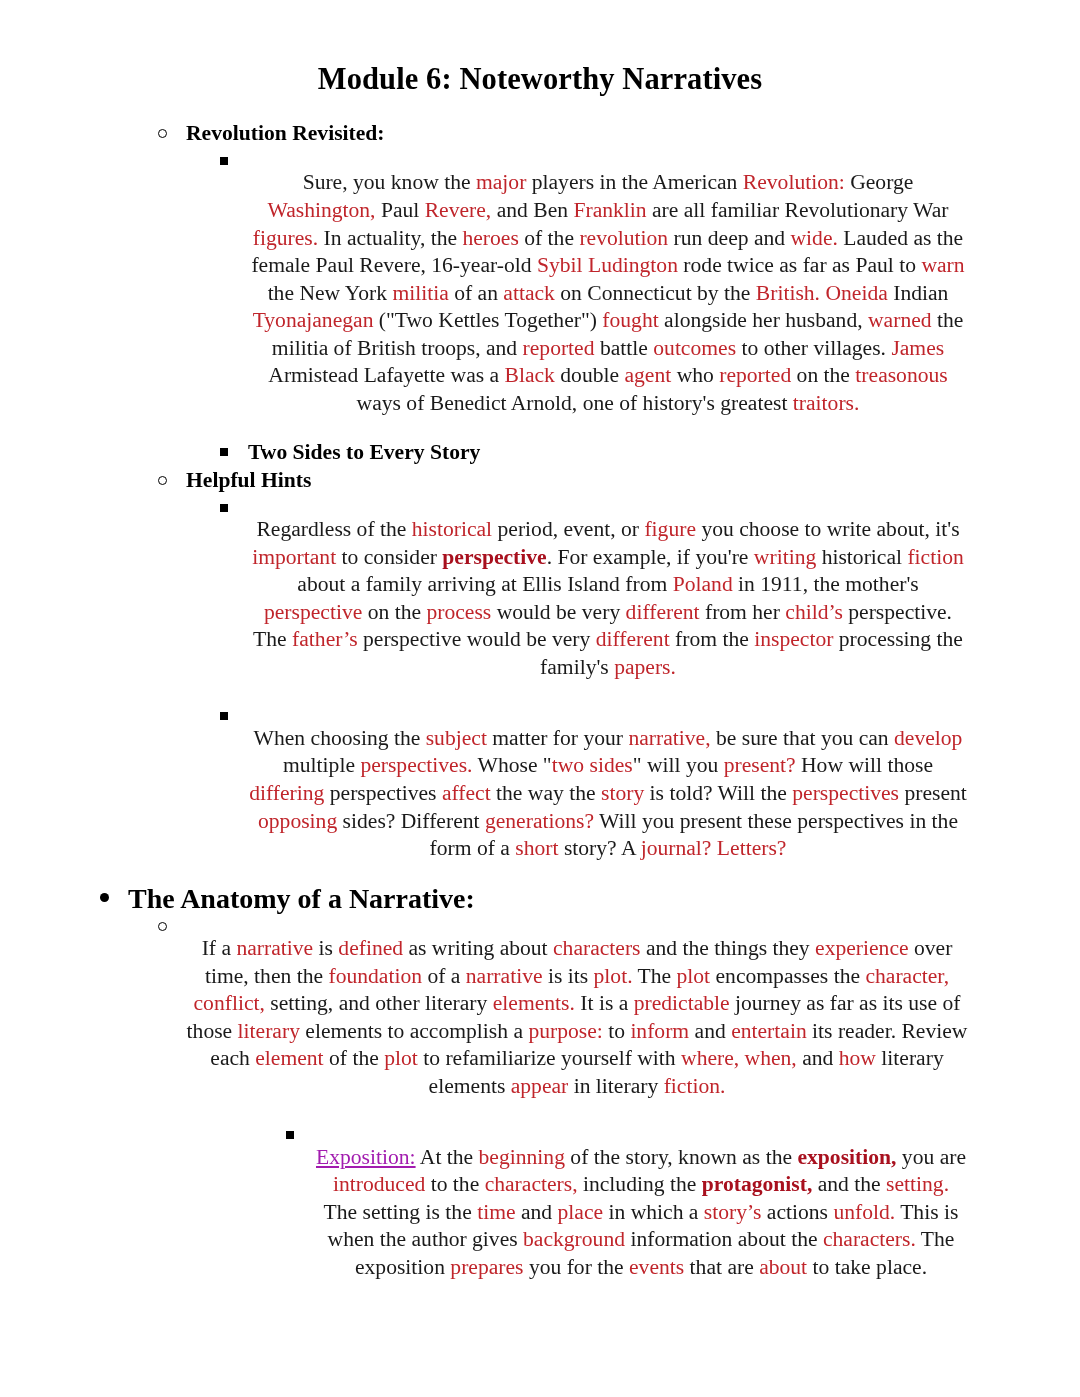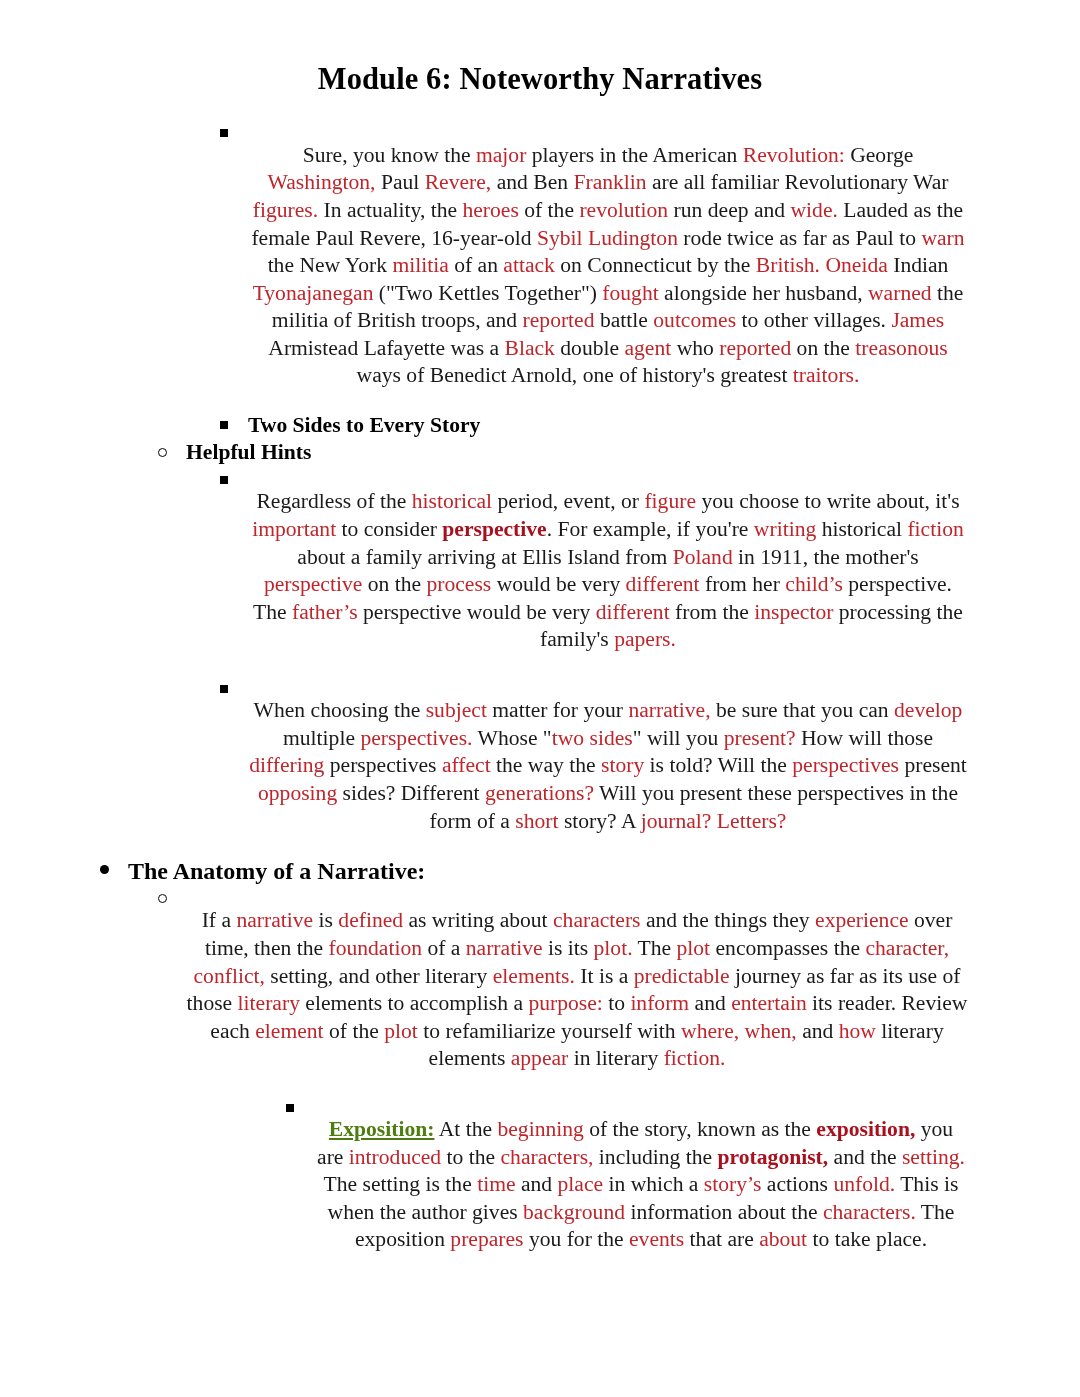--- a/index.html
+++ b/index.html
@@ -107,38 +107,46 @@
     text-align: center;
     hyphens: none;
   }
   .head {
     font-size: 21.6px;
     line-height: 27.6px;
     font-weight: bold;
     color: #000000;
   }
   .head-lg {
-    font-size: 24px;
+    font-size: 28px;
     line-height: 29px;
     font-weight: bold;
     color: #000000;
   }
   .r  { color: #c0252b; }       
   .rb { color: #a8101e; font-weight: bold; }  
-  .u  { text-decoration: underline; font-weight: bold; color: #4d7c0f; }
+  .u  { text-decoration: underline; font-weight: normal; color: #a21caf; }
 </style>
 </head>
 <body>
 
 <div class="page">
 
   <h1 class="doc-title">Module 6: Noteworthy Narratives</h1>
 
   <div class="content">
 
+    <div class="row lvl1">
+      <div class="marker">
+        <span class="bullet-hollow"></span>
+      </div>
+      <div class="body">
+        <div class="head">Revolution Revisited:</div>
+      </div>
+    </div>
 
     <div class="row lvl2">
       <div class="marker">
         <span class="bullet-square"></span>
       </div>
       <div class="body">
         <p class="txt"><span>Sure, you know the </span><span class="r">major</span><span> players in the American </span><span class="r">Revolution:</span><span> George </span><span class="r">Washington,</span><span> Paul </span><span class="r">Revere,</span><span> and Ben </span><span class="r">Franklin</span><span> are all familiar Revolutionary War </span><span class="r">figures.</span><span> In actuality, the </span><span class="r">heroes</span><span> of the </span><span class="r">revolution</span><span> run deep and </span><span class="r">wide.</span><span> Lauded as the female Paul Revere, 16-year-old </span><span class="r">Sybil Ludington</span><span> rode twice as far as Paul to </span><span class="r">warn</span><span> the New York </span><span class="r">militia</span><span> of an </span><span class="r">attack</span><span> on Connecticut by the </span><span class="r">British.</span><span> </span><span class="r">Oneida</span><span> Indian </span><span class="r">Tyonajanegan</span><span> ("Two Kettles Together") </span><span class="r">fought</span><span> alongside her husband, </span><span class="r">warned</span><span> the militia of British troops, and </span><span class="r">reported</span><span> battle </span><span class="r">outcomes</span><span> to other villages. </span><span class="r">James</span><span> Armistead Lafayette was a </span><span class="r">Black</span><span> double </span><span class="r">agent</span><span> who </span><span class="r">reported</span><span> on the </span><span class="r">treasonous</span><span> ways of Benedict Arnold, one of history's greatest </span><span class="r">traitors.</span></p>
       </div>
     </div>
 

